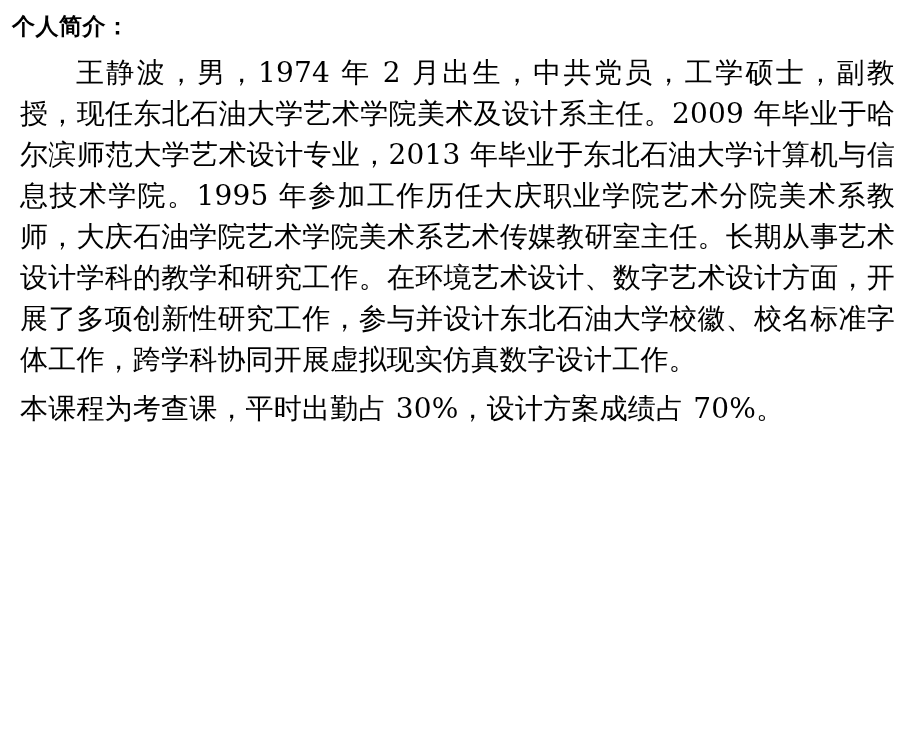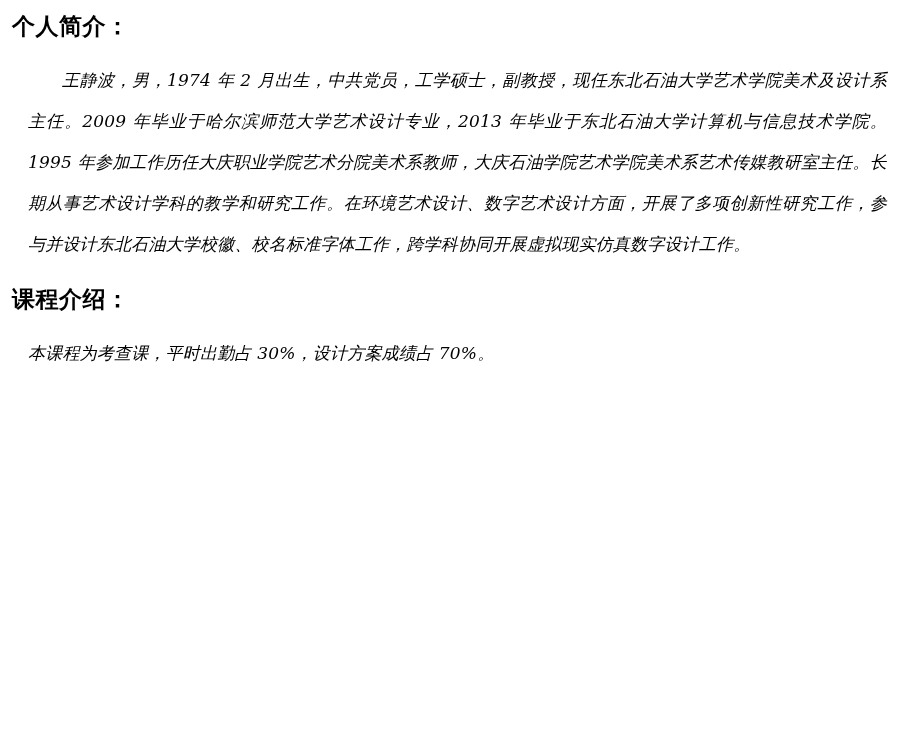--- a/index.html
+++ b/index.html
@@ -25,42 +25,40 @@
     font-weight: bold;
     font-size: 23px;
     line-height: 36px;
     letter-spacing: 0.5px;
     margin: 0 0 4px 0;
   }
   .heading.second {
     margin-top: 6px;
   }
   .para {
-    font-size: 17px;
+    font-size: 28px;
     line-height: 41px;
     text-align: justify;
     text-justify: inter-ideograph;
-    margin: 16px;
+    margin: 8px;
     letter-spacing: 0.2px;
-    font-style: italic;
   }
   .para.indent {
     text-indent: 2em;
   }
   .para.noindent {
     text-indent: 0;
   }
 </style>
 </head>
 <body>
 
 <div class="page">
 
   <h2 class="heading">个人简介：</h2>
 
   <p class="para indent">王静波，男，1974 年 2 月出生，中共党员，工学硕士，副教授，现任东北石油大学艺术学院美术及设计系主任。2009 年毕业于哈尔滨师范大学艺术设计专业，2013 年毕业于东北石油大学计算机与信息技术学院。1995 年参加工作历任大庆职业学院艺术分院美术系教师，大庆石油学院艺术学院美术系艺术传媒教研室主任。长期从事艺术设计学科的教学和研究工作。在环境艺术设计、数字艺术设计方面，开展了多项创新性研究工作，参与并设计东北石油大学校徽、校名标准字体工作，跨学科协同开展虚拟现实仿真数字设计工作。</p>
 
-  <h2 class="heading second">课程介绍：</h2>
 
 
   <p class="para noindent">本课程为考查课，平时出勤占 30%，设计方案成绩占 70%。</p>
 
 </div>
 
 </body></html>

